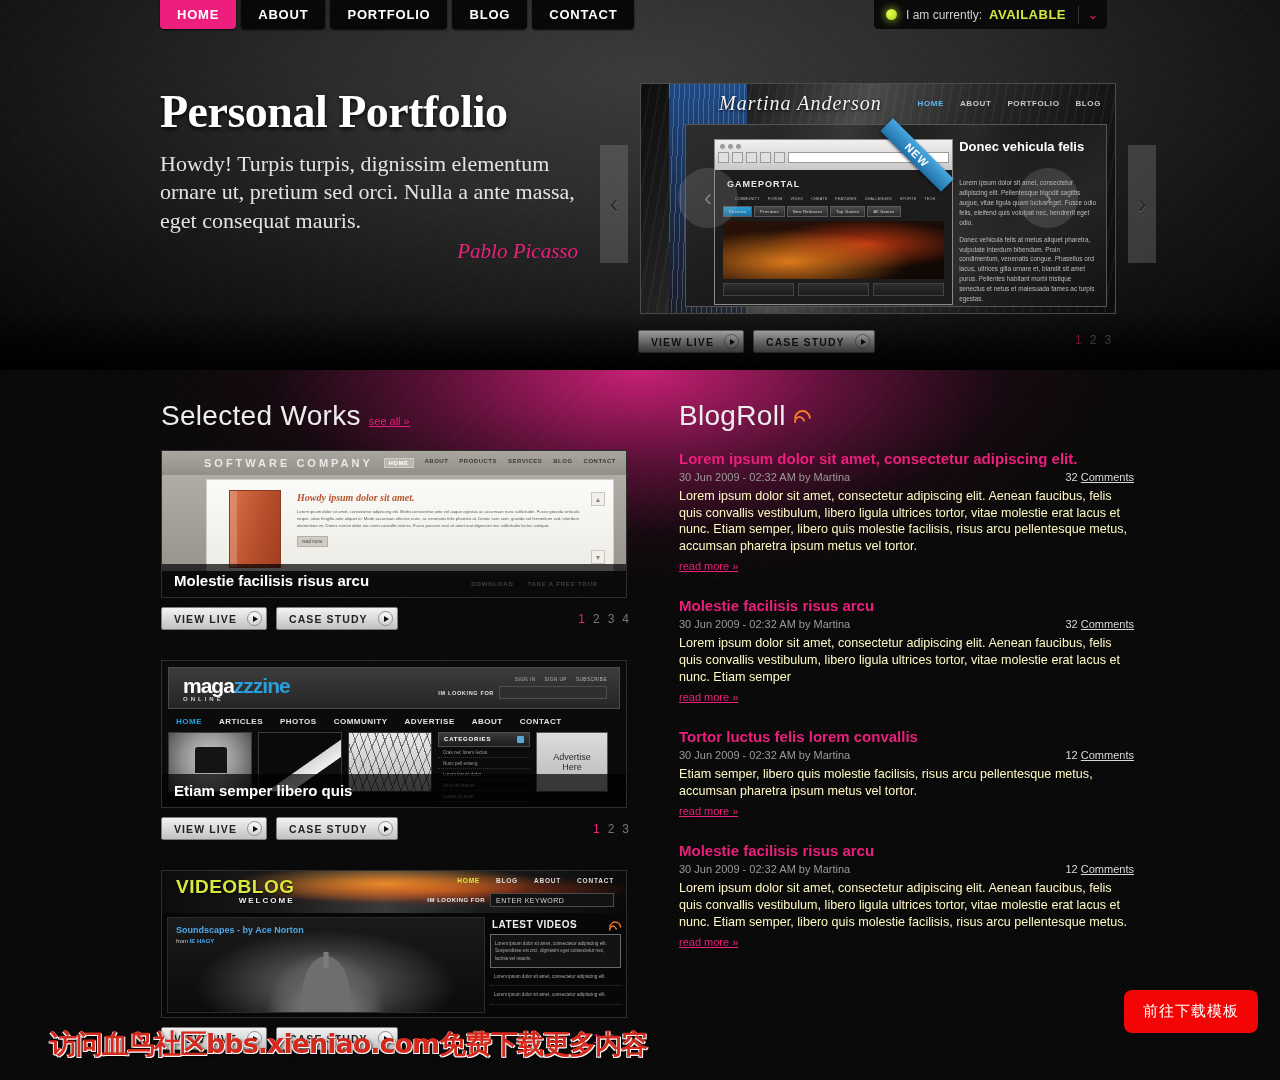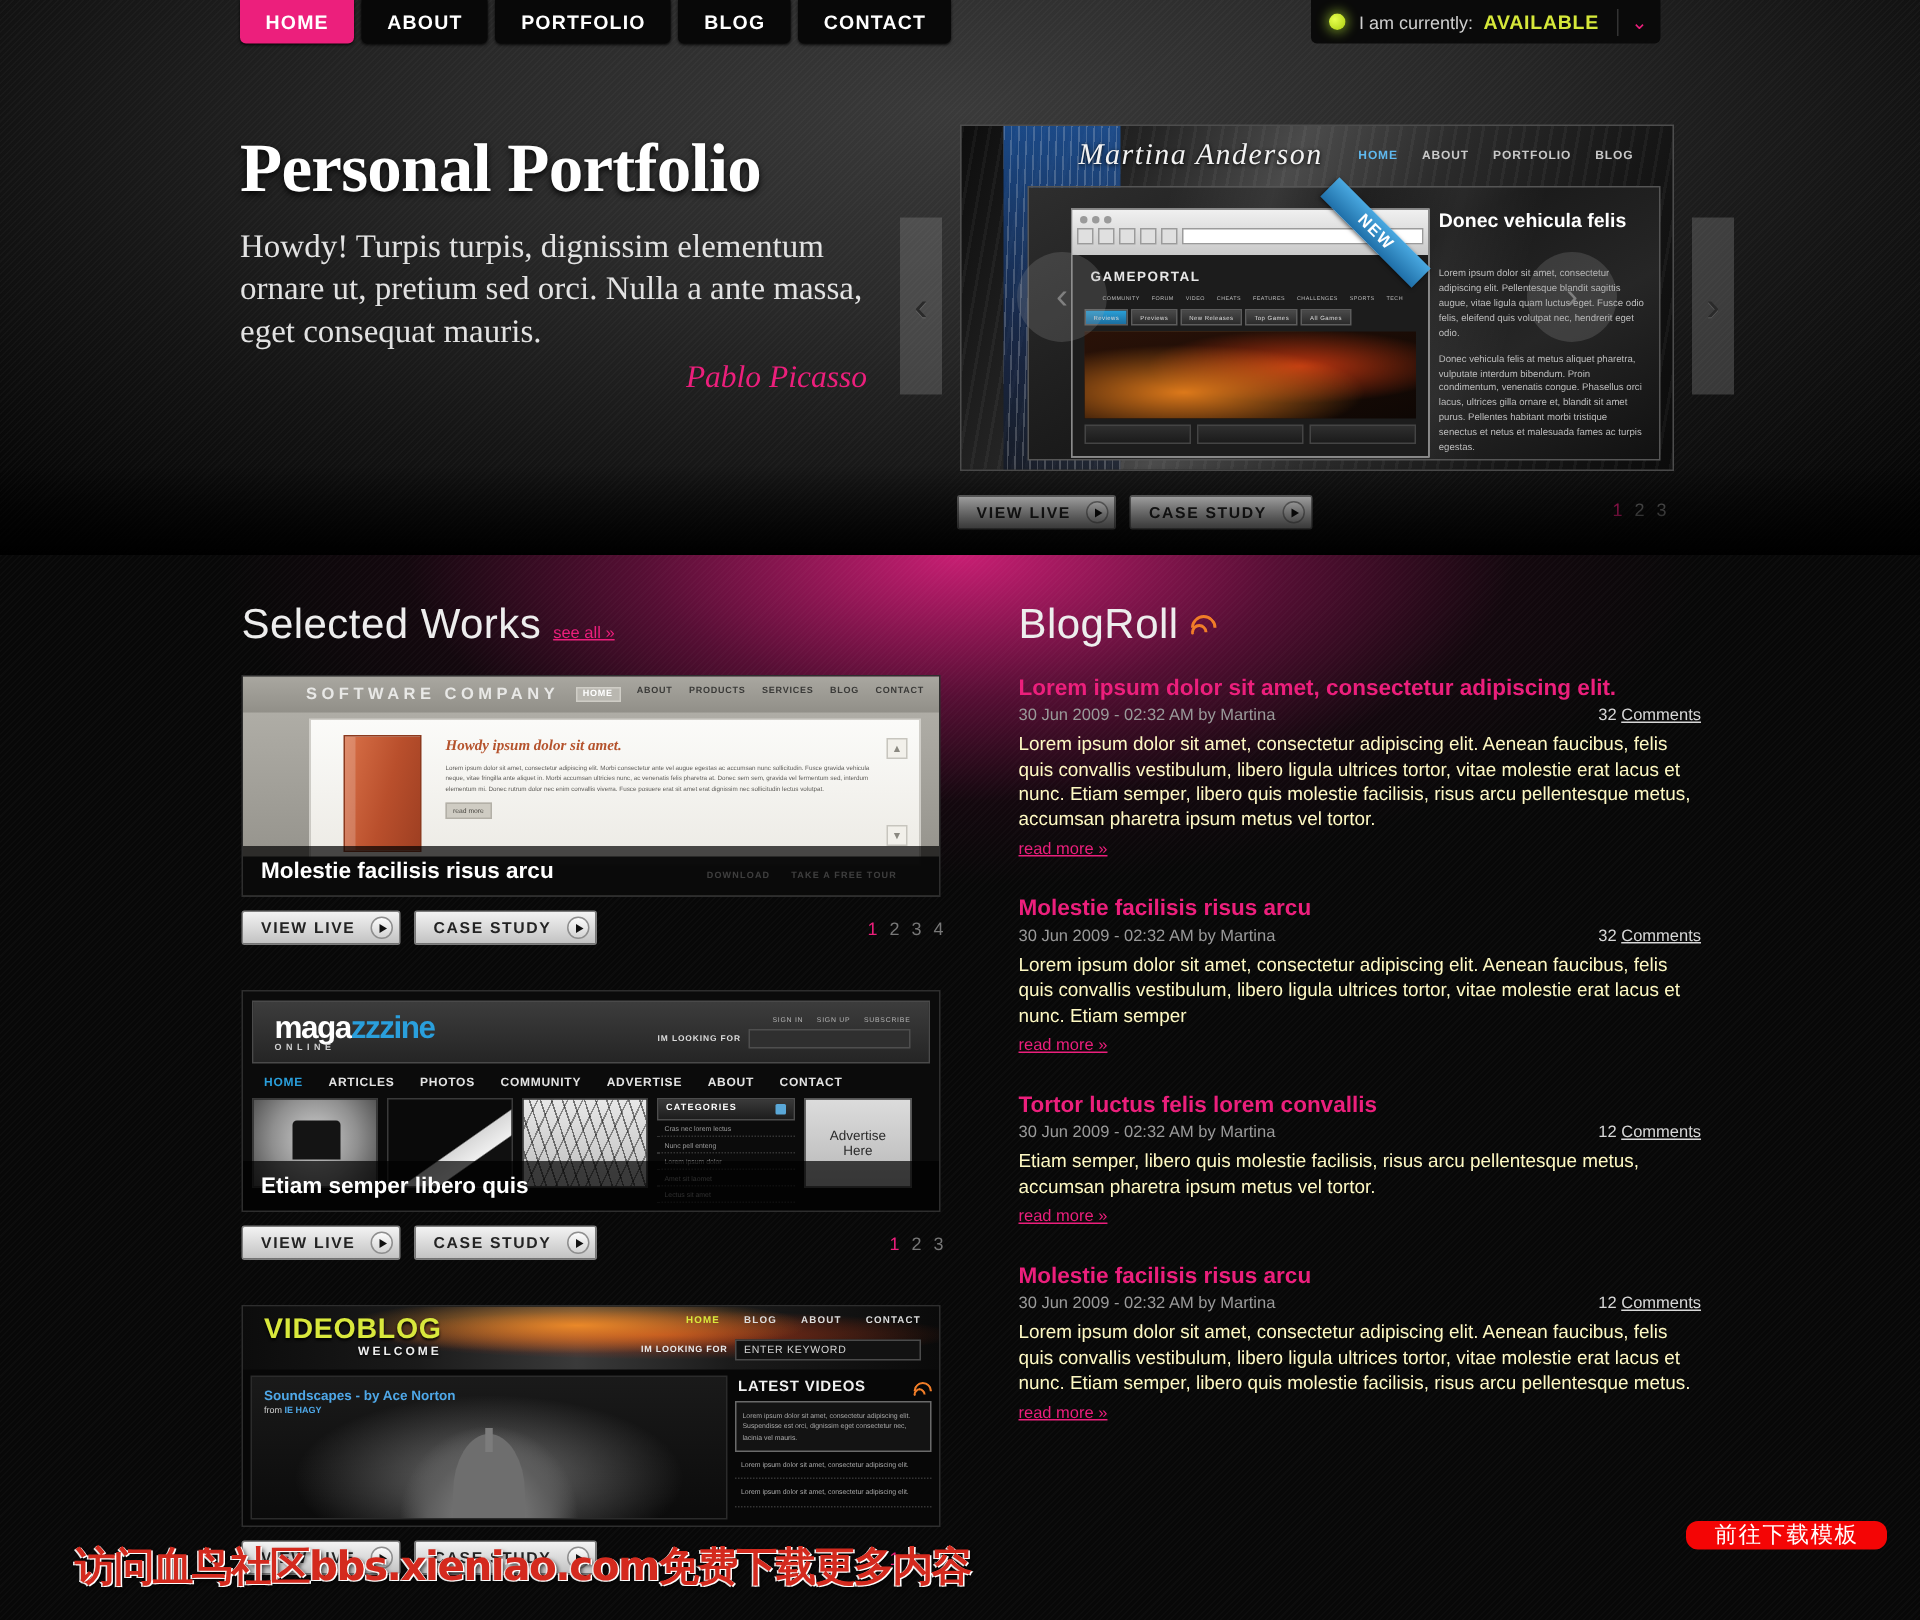--- a/index.html
+++ b/index.html
@@ -117,21 +117,21 @@
   .shot-blue {
     position:absolute; left:28px; top:0; width:78px; height:231px;
     background: linear-gradient(to bottom, rgba(30,90,170,0.85), rgba(20,50,110,0.55) 60%, rgba(10,20,40,0.6));
     filter: blur(0.3px);
     opacity: 0.9;
   }
   .shot-blue:before {
     content:""; position:absolute; inset:0;
     background: repeating-linear-gradient(92deg, rgba(255,255,255,0.22) 0px, rgba(255,255,255,0.22) 1px, transparent 1px, transparent 5px);
   }
-  .shot-head { position: absolute; left:0; top:0; right:12px; height: 38px; display:flex; align-items:center; }
+  .shot-head { position: absolute; left:0; top:0; right:0; height: 38px; display:flex; align-items:center; }
   .shot-logo {
     margin-left: 78px; color: #f2f2f2; font-family: "Liberation Serif", serif;
     font-style: italic; font-size: 20px; letter-spacing: 1px;
     text-shadow: 0 1px 3px #000;
   }
   .shot-nav { margin-left: auto; margin-right: 14px; display: flex; gap: 16px; }
   .shot-nav span { font-size: 8px; font-weight: bold; color: #c9c9c9; letter-spacing: 0.6px; }
   .shot-nav span.on { color: #5fb9ef; }
 
   .shot-body {
@@ -361,21 +361,21 @@
   .post-date { color: #9a9a9a; font-size: 11px; }
   .post-comments { margin-left: auto; color: #d8d8d8; font-size: 11px; }
   .post-comments u { cursor: pointer; }
   .post-body { margin-top: 5px; color: #fef9c3; font-size: 12.6px; line-height: 1.32; }
   .post-more { display: inline-block; margin-top: 6px; color: #ec1f7c; font-size: 11px; text-decoration: underline; cursor: pointer; }
 
   
   .dl-btn {
     position: absolute; right: 22px; bottom: 47px;
     background: #f40505; color: #fff;
-    font-size: 15px; padding: 0 19px; border-radius: 8px;
+    font-size: 15px; padding: 12px 19px; border-radius: 8px;
     cursor: pointer; letter-spacing: 1px;
     font-family: "DejaVu Sans", sans-serif;
   }
   .watermark {
     position: absolute; left: 50px; bottom: 18px;
     font-size: 27px; font-weight: bold; color: #d42a1e;
     font-family: "DejaVu Sans", sans-serif;
     letter-spacing: -1px; white-space: nowrap;
     text-shadow: 1px 1px 0 #fff, -1px 1px 0 #e8e8e8, 2px 2px 3px rgba(0,0,0,0.7);
   }

